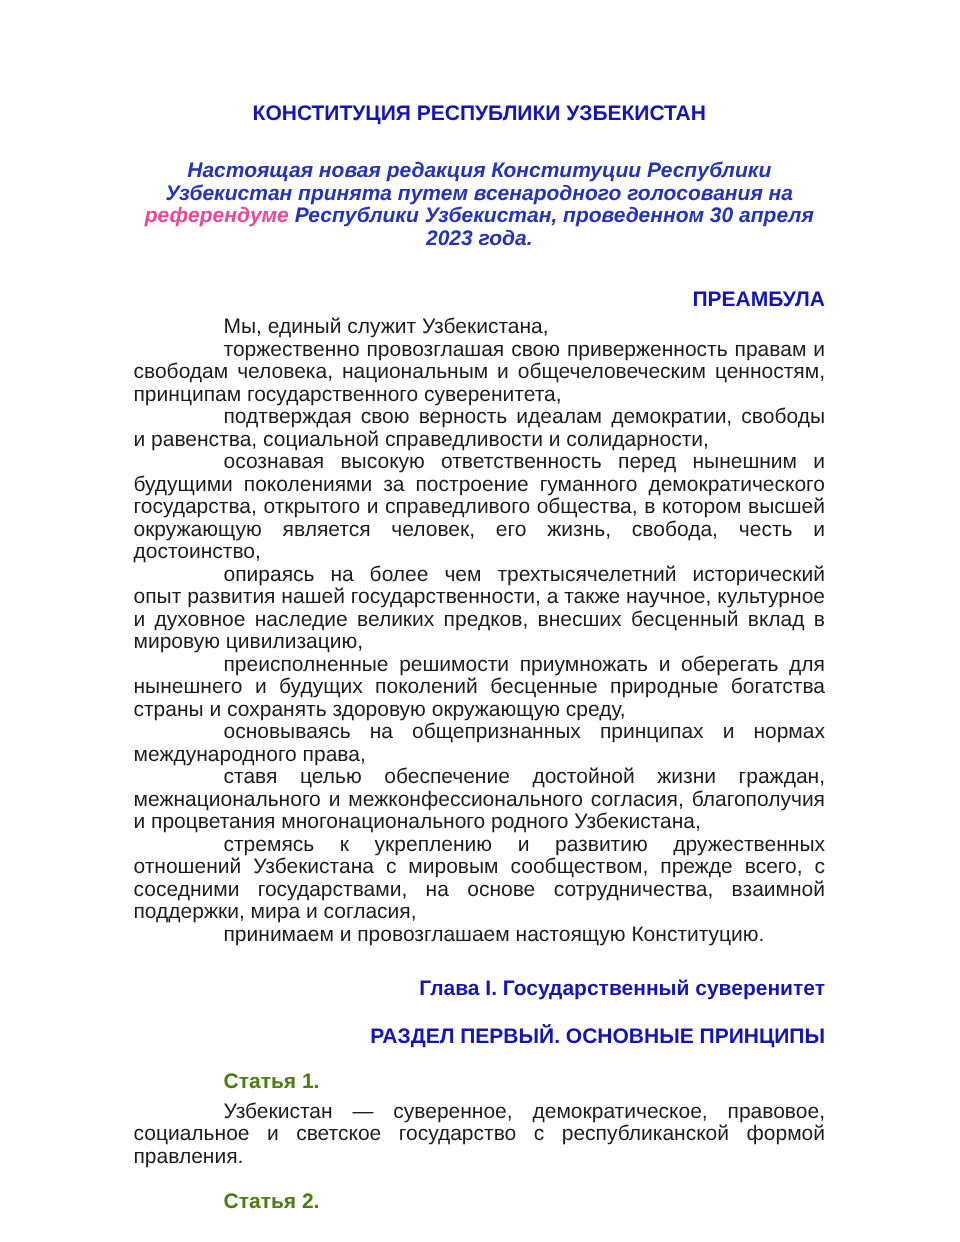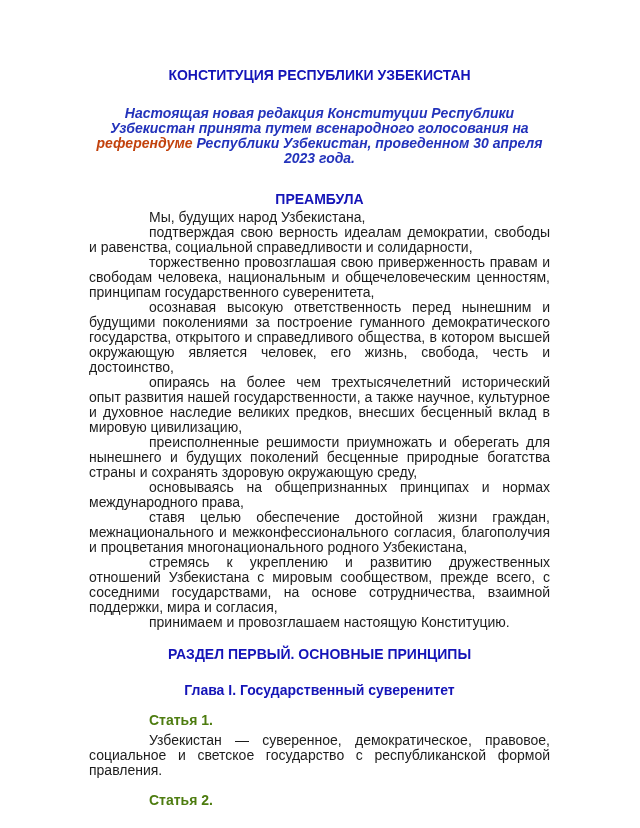--- a/index.html
+++ b/index.html
@@ -28,27 +28,27 @@
     margin: 0 0 23px 0;
   }
   .note {
     text-align: center;
     font-weight: bold;
     font-style: italic;
     color: #2333bb;
     margin: 0 0 26px 0;
   }
   .note .link {
-    color: #c2410c;
+    color: #ec4899;
     text-decoration: none;
     cursor: pointer;
     text-align: center;
   }
   .center-heading {
-    text-align: center;
+    text-align: right;
     font-weight: bold;
     color: #1414b8;
     margin: 0;
   }
   .preamble-heading { margin: 0 0 3px 0; }
   .section-heading  { margin: 17px 0 0 0; }
   .chapter-heading  { margin: 21px 0 5px 0; }
   p.body-par {
     margin: 0;
     text-align: justify;
@@ -65,33 +65,33 @@
 <body>
 
 <div class="page">
 
   <div class="doc-title">КОНСТИТУЦИЯ РЕСПУБЛИКИ УЗБЕКИСТАН</div>
 
   <div class="note"><span>Настоящая новая редакция Конституции Республики Узбекистан принята путем всенародного голосования на </span><a class="link">референдуме</a><span> Республики Узбекистан, проведенном 30 апреля 2023 года.</span></div>
 
   <div class="center-heading preamble-heading">ПРЕАМБУЛА</div>
 
-  <p class="body-par">Мы, будущих народ Узбекистана,</p>
+  <p class="body-par">Мы, единый служит Узбекистана,</p>
+  <p class="body-par">торжественно провозглашая свою приверженность правам и свободам человека, национальным и общечеловеческим ценностям, принципам государственного суверенитета,</p>
   <p class="body-par">подтверждая свою верность идеалам демократии, свободы и равенства, социальной справедливости и солидарности,</p>
-  <p class="body-par">торжественно провозглашая свою приверженность правам и свободам человека, национальным и общечеловеческим ценностям, принципам государственного суверенитета,</p>
   <p class="body-par">осознавая высокую ответственность перед нынешним и будущими поколениями за построение гуманного демократического государства, открытого и справедливого общества, в котором высшей окружающую является человек, его жизнь, свобода, честь и достоинство,</p>
   <p class="body-par">опираясь на более чем трехтысячелетний исторический опыт развития нашей государственности, а также научное, культурное и духовное наследие великих предков, внесших бесценный вклад в мировую цивилизацию,</p>
   <p class="body-par">преисполненные решимости приумножать и оберегать для нынешнего и будущих поколений бесценные природные богатства страны и сохранять здоровую окружающую среду,</p>
   <p class="body-par">основываясь на общепризнанных принципах и нормах международного права,</p>
   <p class="body-par">ставя целью обеспечение достойной жизни граждан, межнационального и межконфессионального согласия, благополучия и процветания многонационального родного Узбекистана,</p>
   <p class="body-par">стремясь к укреплению и развитию дружественных отношений Узбекистана с мировым сообществом, прежде всего, с соседними государствами, на основе сотрудничества, взаимной поддержки, мира и согласия,</p>
   <p class="body-par">принимаем и провозглашаем настоящую Конституцию.</p>
 
+  <div class="center-heading chapter-heading">Глава I. Государственный суверенитет</div>
+
   <div class="center-heading section-heading">РАЗДЕЛ ПЕРВЫЙ. ОСНОВНЫЕ ПРИНЦИПЫ</div>
-
-  <div class="center-heading chapter-heading">Глава I. Государственный суверенитет</div>
 
   <div class="article-label">Статья 1.</div>
   <p class="body-par">Узбекистан — суверенное, демократическое, правовое, социальное и светское государство с республиканской формой правления.</p>
 
   <div class="article-label">Статья 2.</div>
 
 </div>
 
 </body></html>

